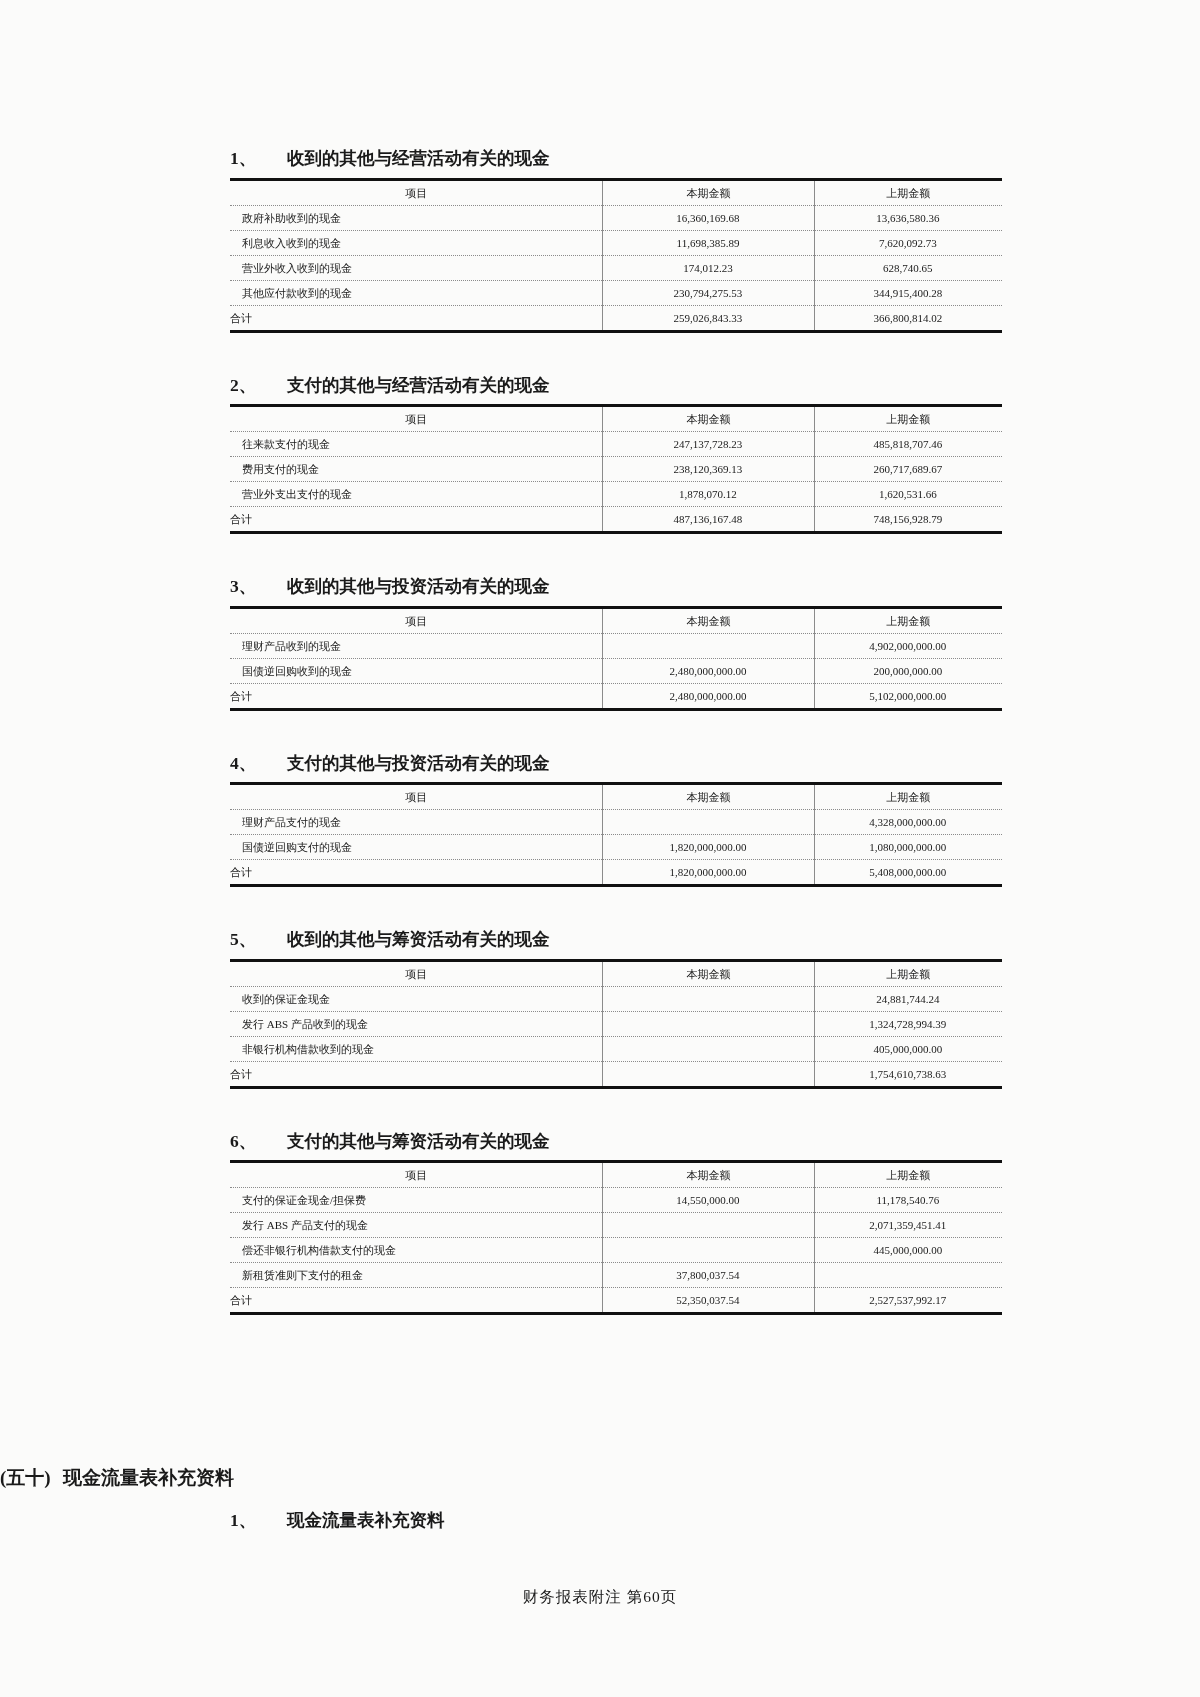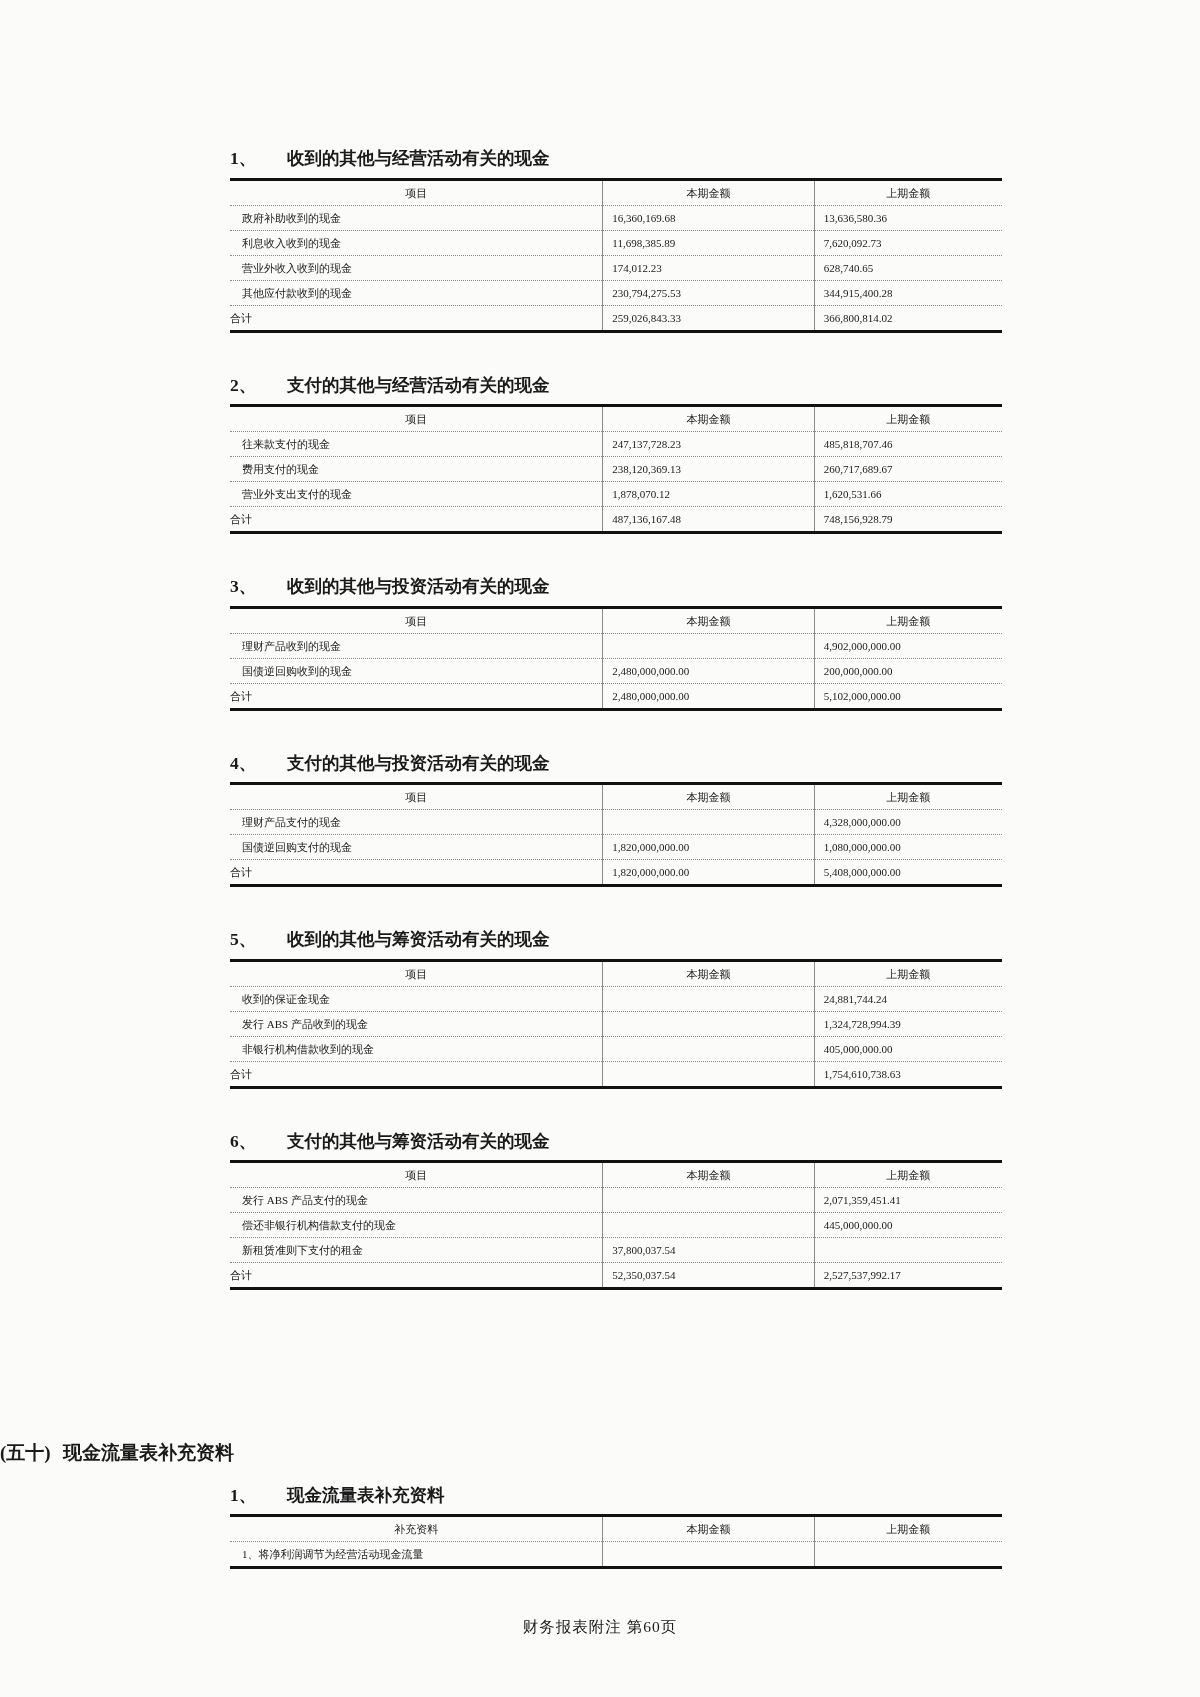--- a/index.html
+++ b/index.html
@@ -32,21 +32,21 @@
     height:24px;padding:0 9px 0 9px;
     border-bottom:1px dotted #8b8b8b;
     overflow:hidden;white-space:nowrap;
     font-weight:normal;line-height:24px;
   }
   table.fin .c0{width:49.4%;}
   table.fin .c1{width:26.9%;}
   table.fin .c2{width:23.7%;}
   table.fin th{text-align:center;}
   table.fin td.c0{text-align:left;padding-left:12px;}
-  table.fin td.c1, table.fin td.c2{text-align:left;padding-right:10px;}
+  table.fin td.c1, table.fin td.c2{text-align:center;padding-right:10px;}
   table.fin td.c1, table.fin td.c2, table.fin th.c1, table.fin th.c2{
     border-left:1px solid #8b8b8b;
   }
   table.fin tbody tr:last-child td{border-bottom:none;}
   table.fin tr.total td.c0{padding-left:0;}
   .section-heading{
     margin-top:150px;
     display:flex;align-items:baseline;
     font-weight:bold;font-size:19px;line-height:1.4;
   }
@@ -257,20 +257,25 @@
       <table class="fin">
           <thead>
             <tr>
               <th class="c0">项目</th>
               <th class="c1">本期金额</th>
               <th class="c2">上期金额</th>
             </tr>
           </thead>
           <tbody>
             <tr>
+              <td class="c0">支付的保证金现金/担保费</td>
+              <td class="c1">14,550,000.00</td>
+              <td class="c2">11,178,540.76</td>
+            </tr>
+            <tr>
               <td class="c0">发行 ABS 产品支付的现金</td>
               <td class="c1"></td>
               <td class="c2">2,071,359,451.41</td>
             </tr>
             <tr>
               <td class="c0">偿还非银行机构借款支付的现金</td>
               <td class="c1"></td>
               <td class="c2">445,000,000.00</td>
             </tr>
             <tr>
@@ -292,33 +297,17 @@
   <div class="section-heading">
     <span class="num">(五十)</span>
     <span>现金流量表补充资料</span>
   </div>
 
   <div class="supp-wrap">
     <div class="tbl-title">
       <span class="num">1、</span>
       <span>现金流量表补充资料</span>
     </div>
-    <table class="fin">
-        <thead>
-          <tr>
-            <th class="c0">补充资料</th>
-            <th class="c1">本期金额</th>
-            <th class="c2">上期金额</th>
-          </tr>
-        </thead>
-        <tbody>
-          <tr>
-            <td class="c0">1、将净利润调节为经营活动现金流量</td>
-            <td class="c1"></td>
-            <td class="c2"></td>
-          </tr>
-        </tbody>
-      </table>
   </div>
 
   <div class="page-footer">财务报表附注  第60页</div>
 
 </div>
 
 </body></html>

